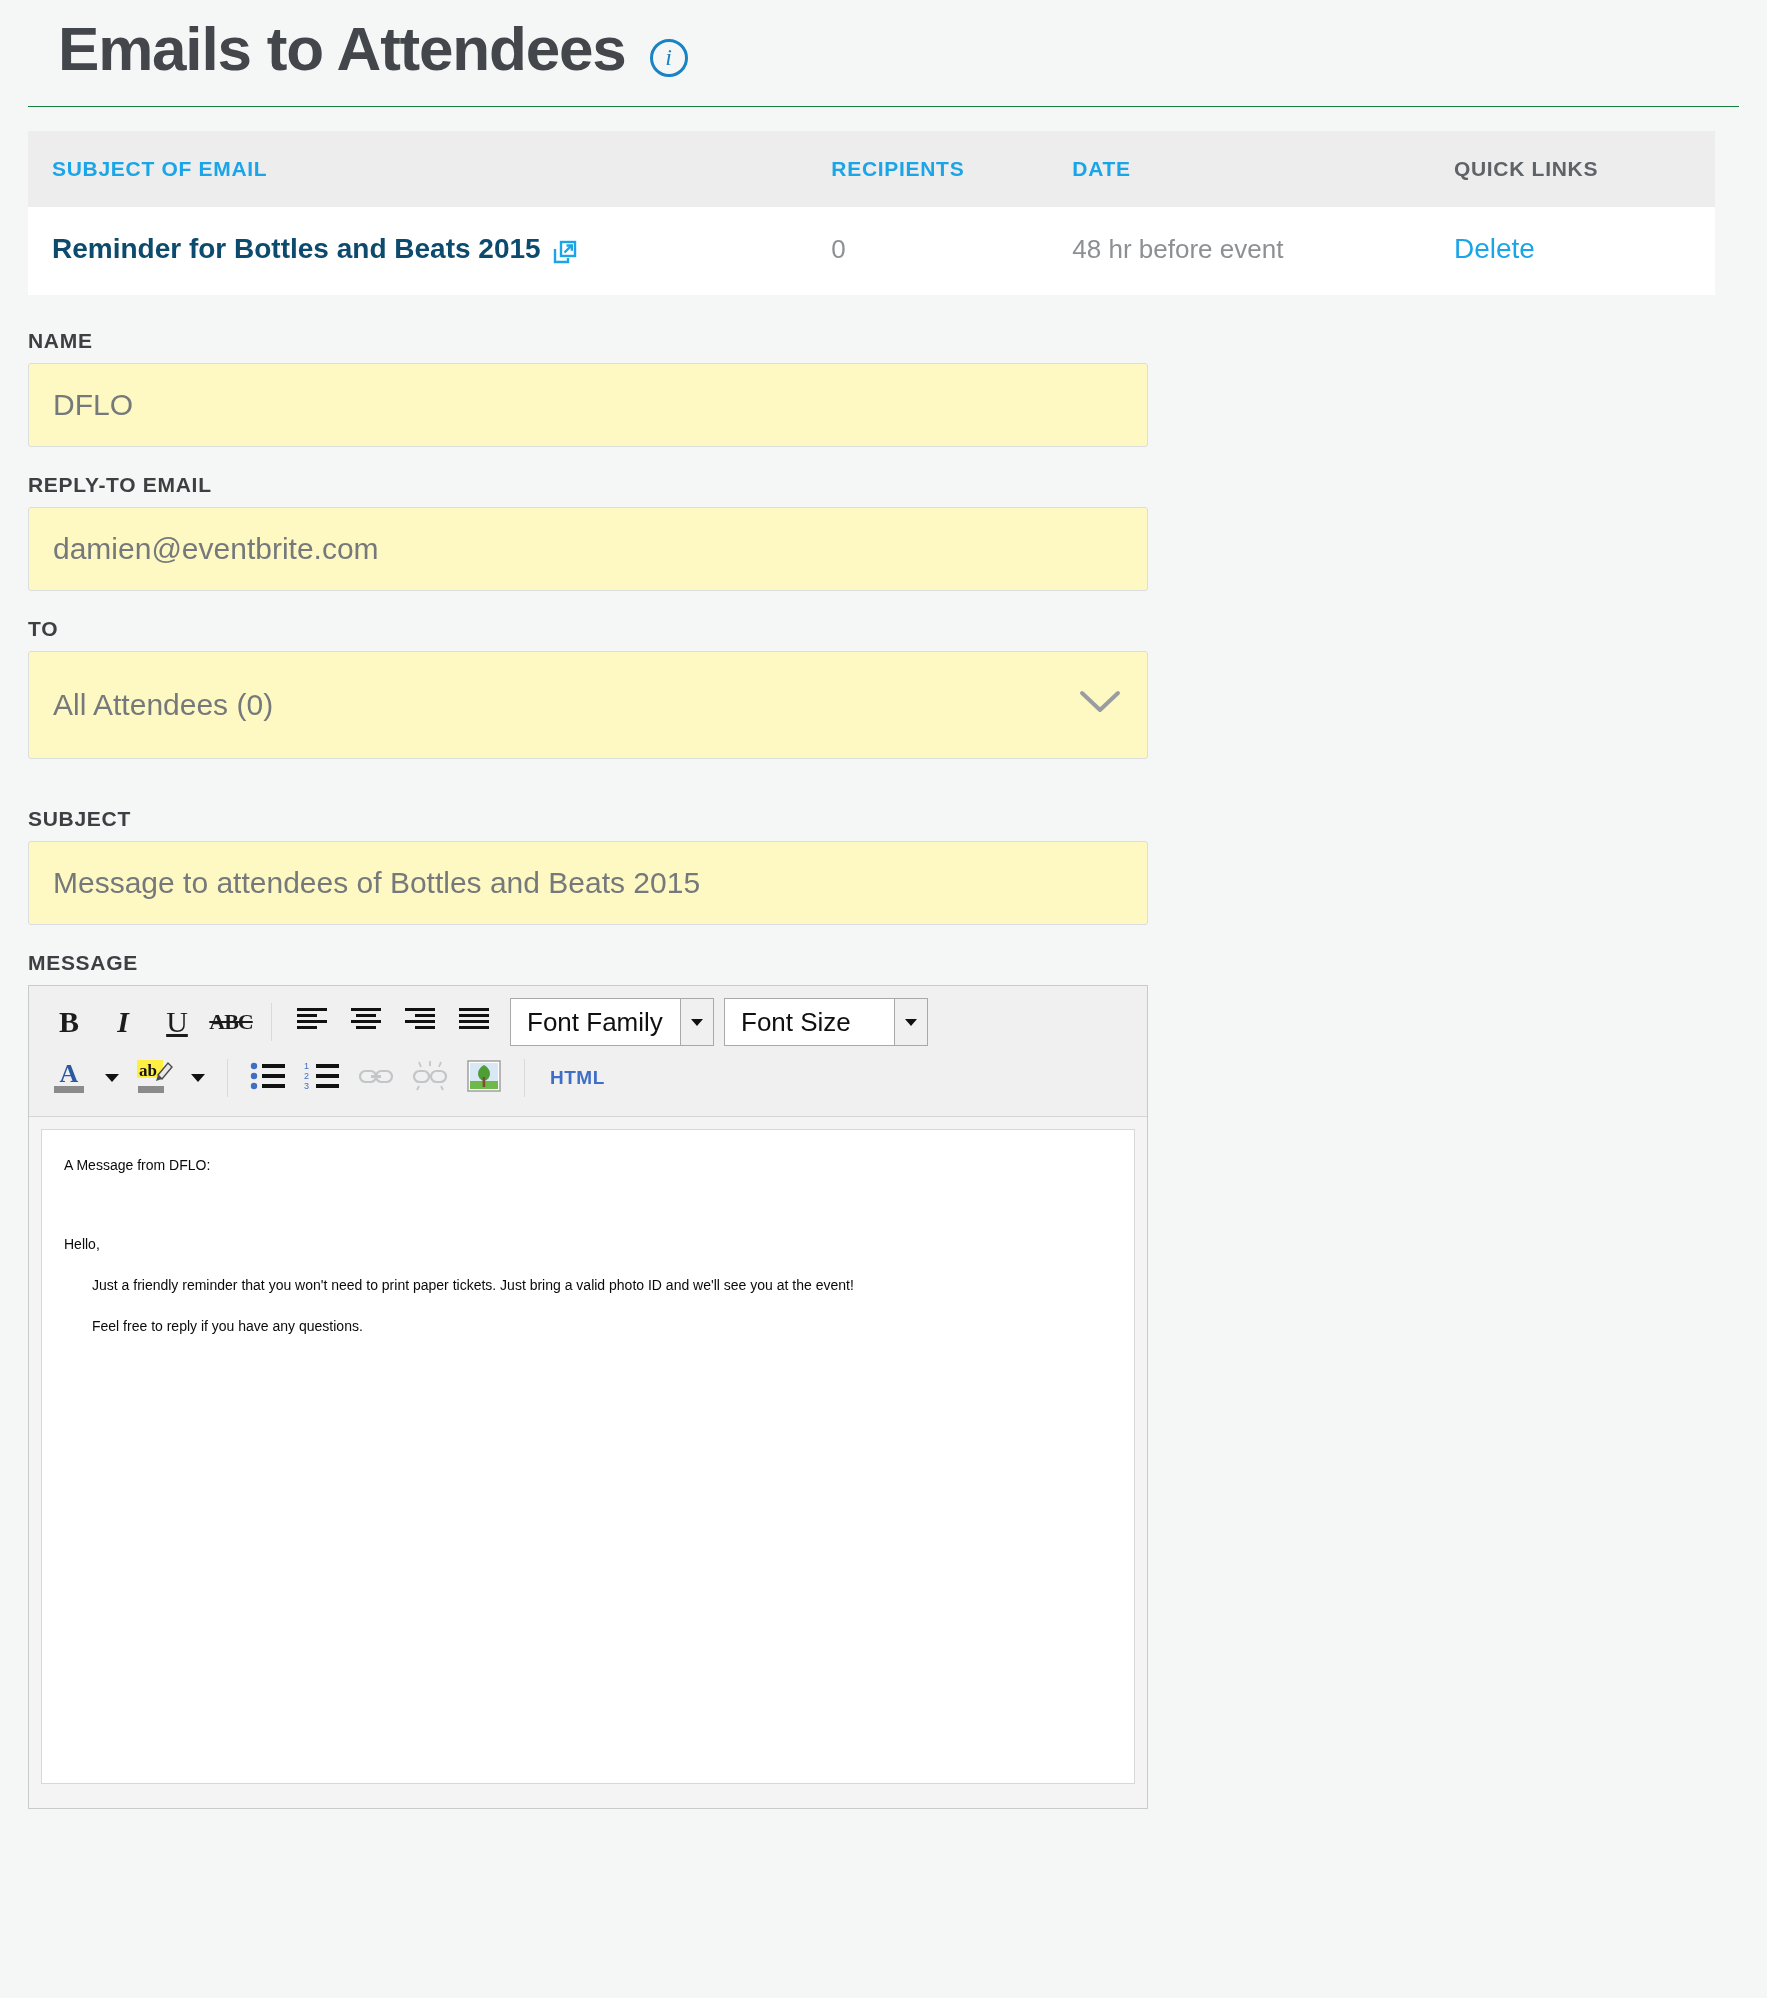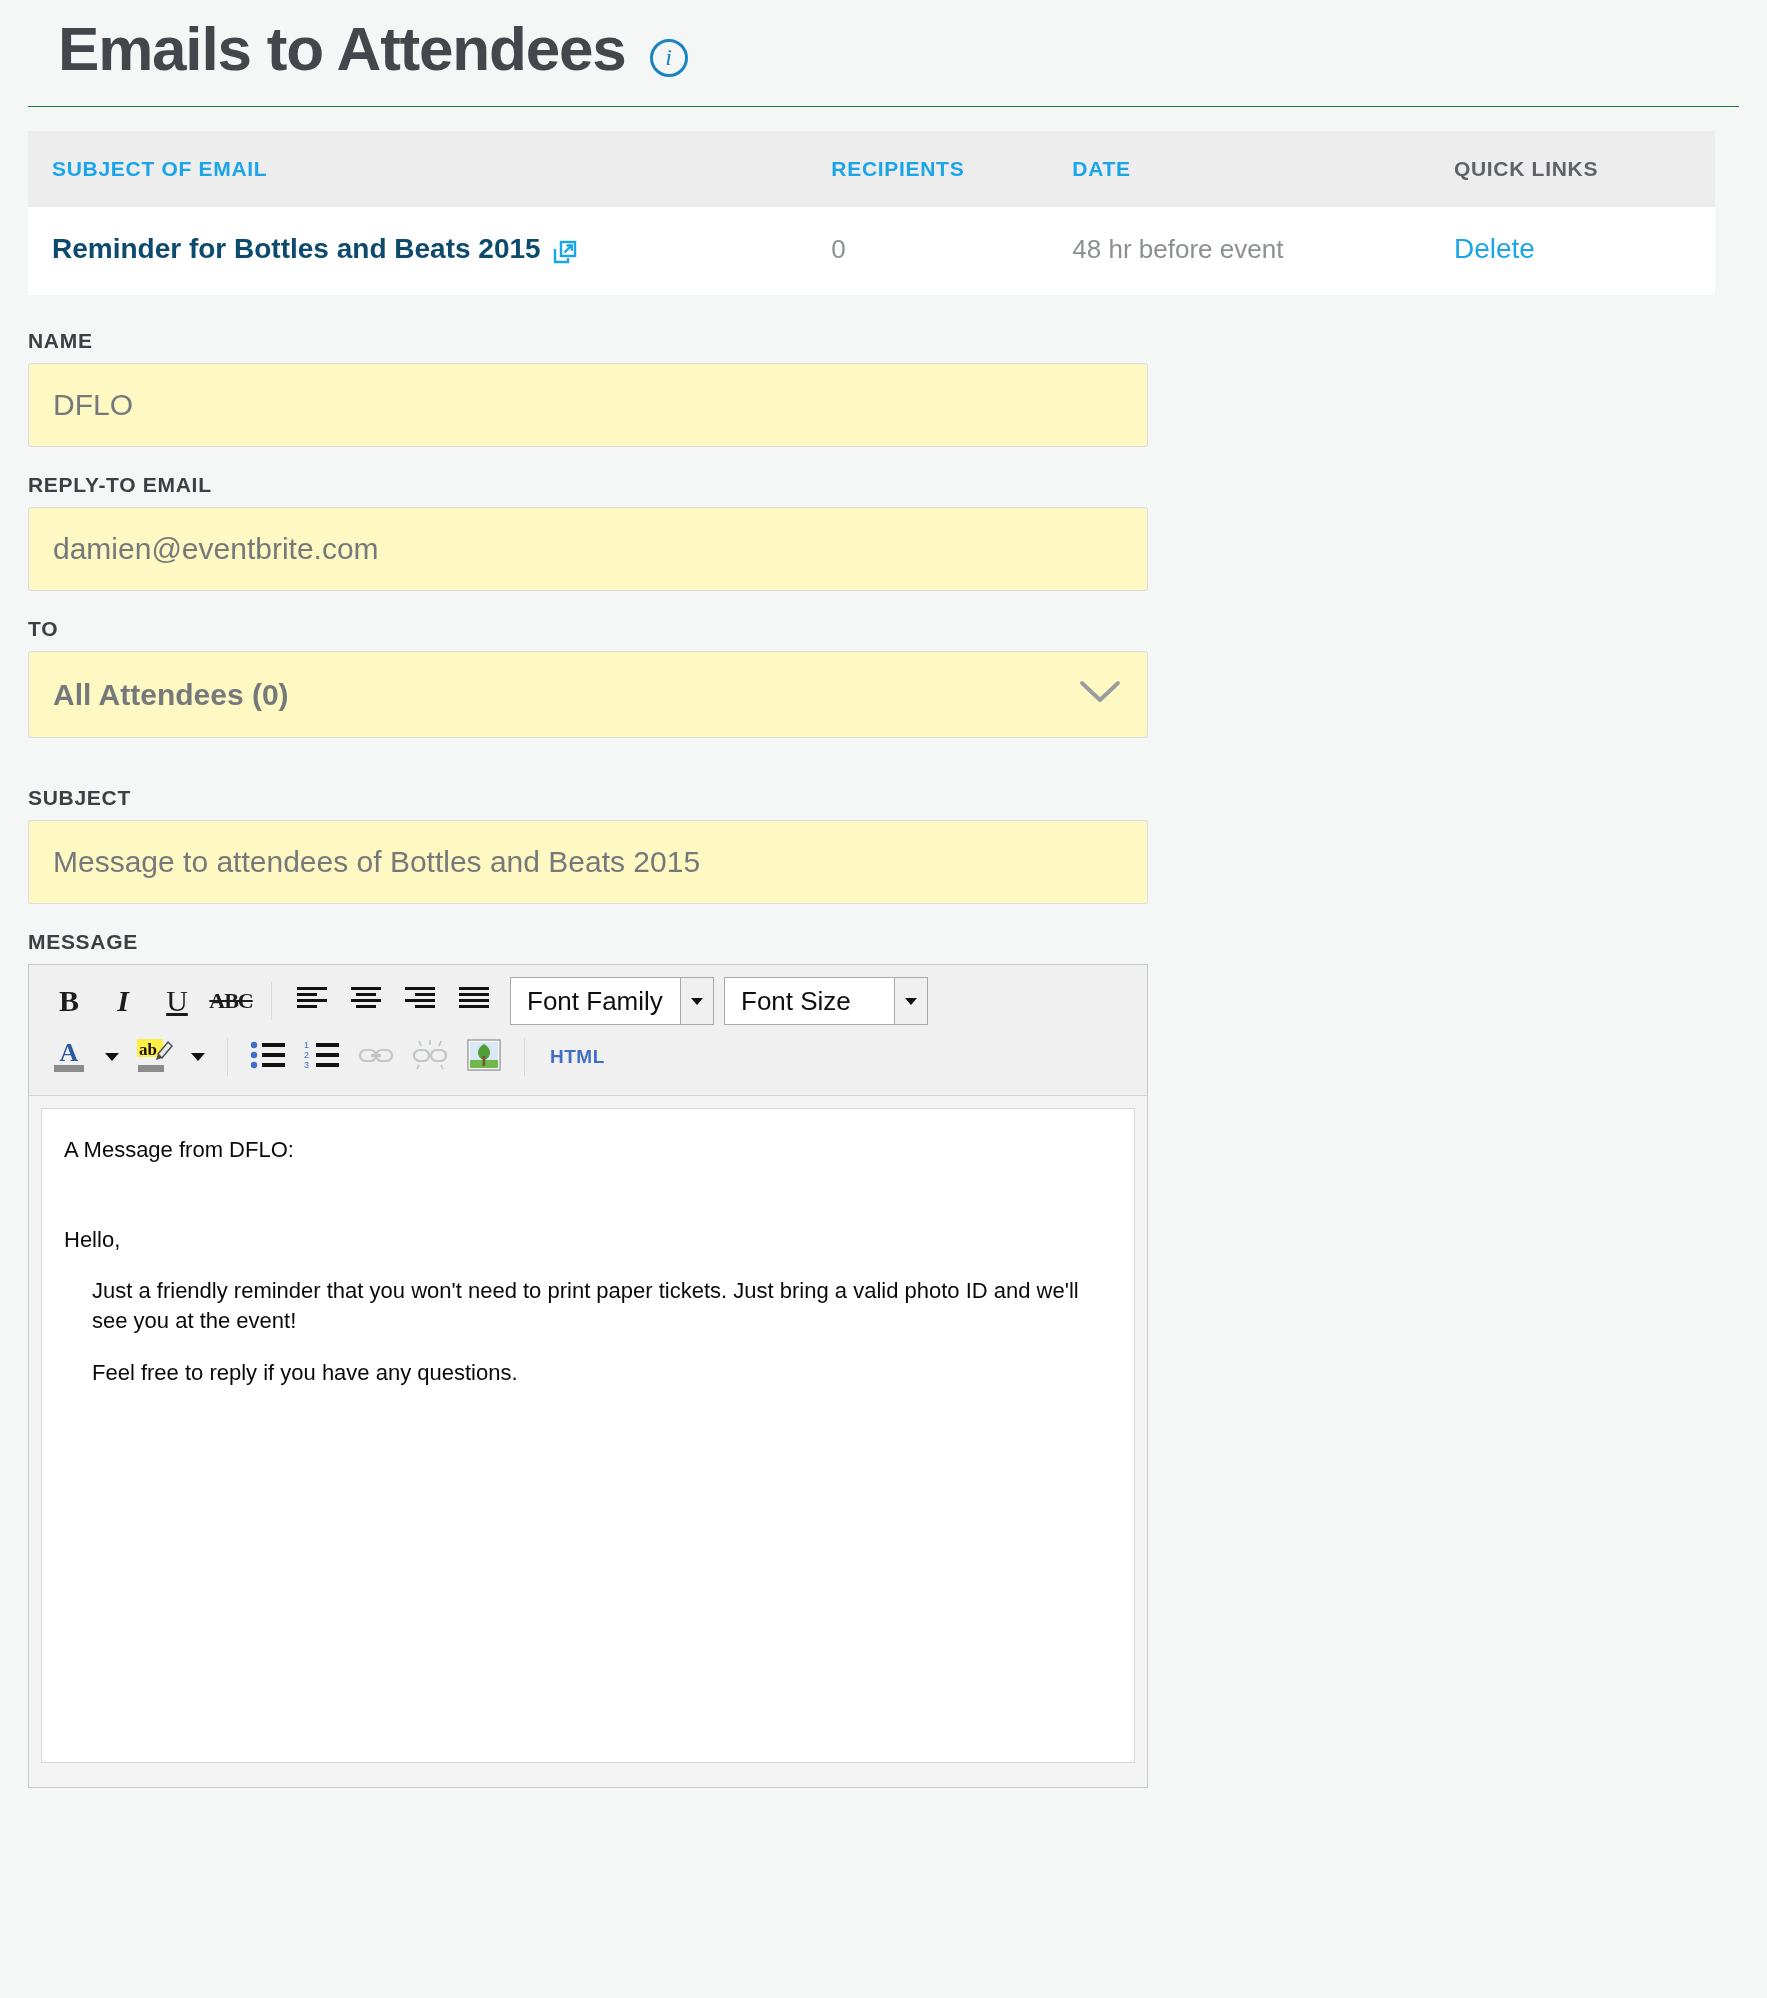--- a/index.html
+++ b/index.html
@@ -145,22 +145,21 @@
     color: #76797c;
     padding: 0 24px;
     font-family: "Liberation Sans", sans-serif;
     display: flex;
     align-items: center;
   }
   .field-block { margin-bottom: 26px; }
   .field-block.to-block { margin-bottom: 48px; }
   .select-input {
     position: relative;
-    height: 87px;
-    font-weight: bold;
+    height: 108px;
   }
   .select-chevron {
     position: absolute;
     right: 26px; top: 50%;
     transform: translateY(-50%);
     pointer-events: none;
   }
 
   
   .editor-wrap {
@@ -253,21 +252,21 @@
   .editor-body {
     background: #ffffff;
     border: 1px solid #d8d8d8;
     margin: 12px 12px 24px 12px;
     height: 655px;
     padding: 26px 22px;
     overflow: hidden;
   }
   .editor-body p {
     margin: 0 0 0 0;
-    font-size: 22px;
+    font-size: 14px;
     color: #0a0a0a;
     line-height: 1.35;
     font-family: "Liberation Sans", sans-serif;
   }
   .editor-body p.spaced { margin-top: 60px; }
   .editor-body p.gap { margin-top: 22px; margin-left: 28px; }
 </style>
 </head>
 <body>
 

